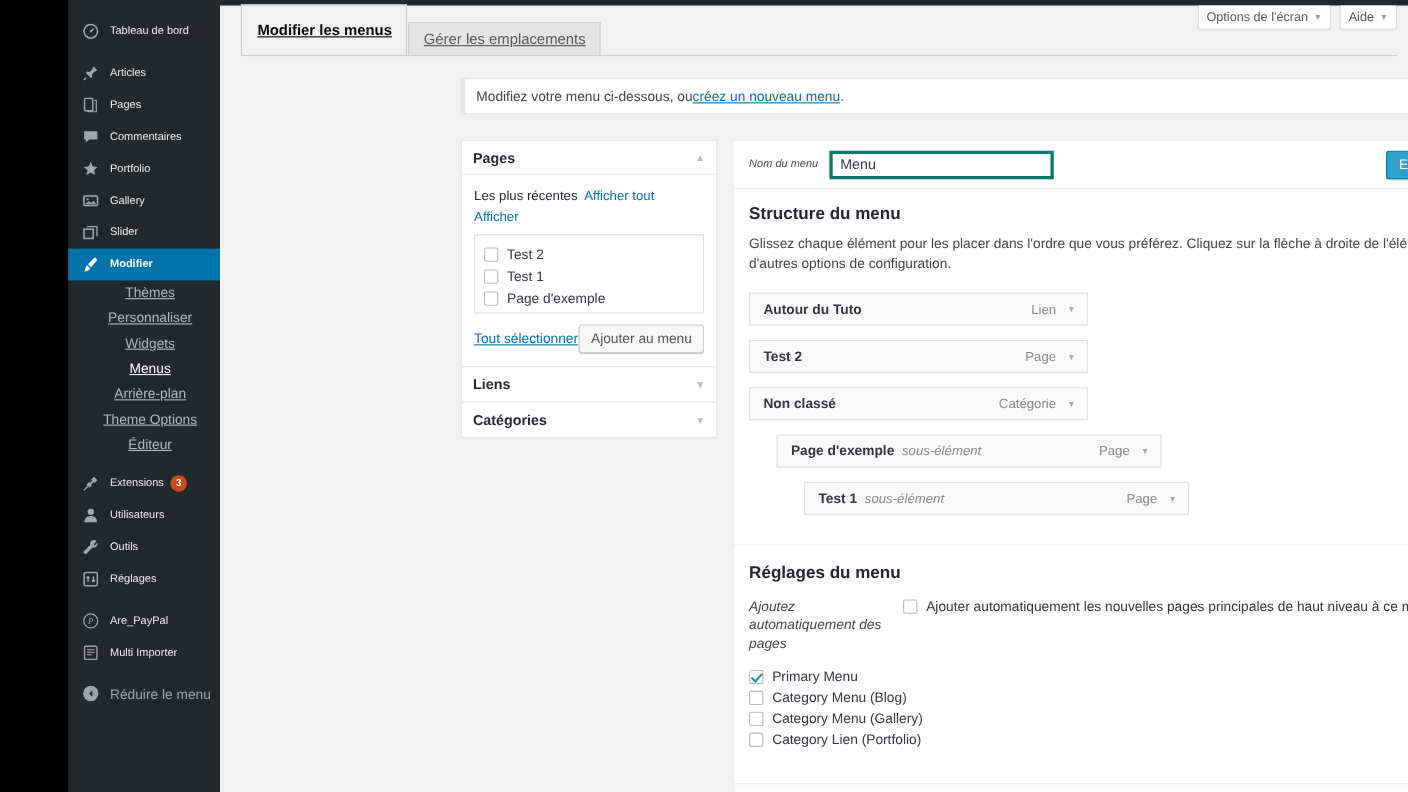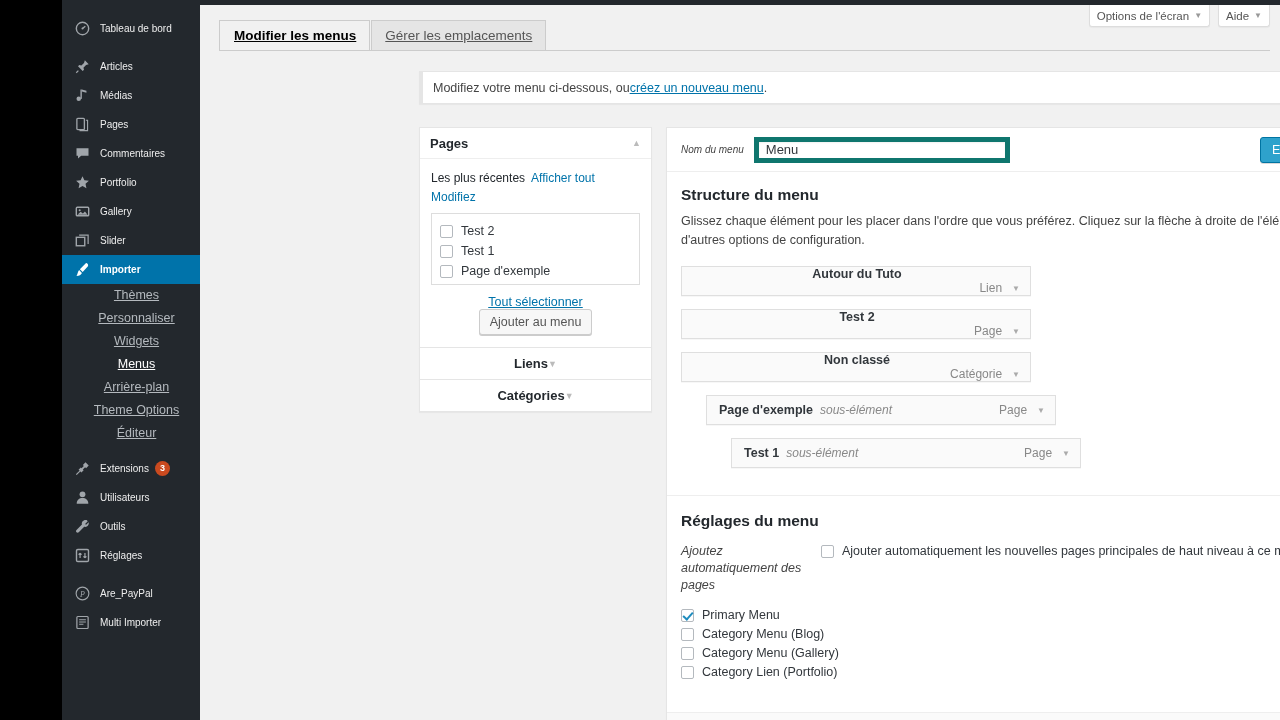--- a/index.html
+++ b/index.html
@@ -124,21 +124,21 @@
     background: #e5e5e5;
     border: 1px solid #ccc;
     border-bottom: none;
     margin-right: 1px;
   }
   .nav-tab.active {
     background: #f1f1f1;
     color: #000;
     font-weight: 700;
     border-bottom: 1px solid #f1f1f1;
-    height: 31px;
+    height: 47px;
     margin-bottom: -1px;
     padding-left: 14px;
   }
   .tab-underline {
     position: absolute; left: 19px; top: 50px;
     width: 1051px; height: 1px;
     background: #ccc;
   }
 
   
@@ -168,21 +168,21 @@
     box-shadow: 0 1px 1px rgba(0,0,0,.04);
   }
   .accordion-head {
     display: flex; align-items: center; justify-content: space-between;
     height: 31px;
     padding: 0 10px;
     border-bottom: 1px solid #eee;
   }
   .accordion-head .ah-title { font-size: 13px; font-weight: 700; color: #23282d; }
   .accordion-head .ah-arrow { color: #bbb; font-size: 9px; }
-  .accordion-head.closed { border-bottom: none; justify-content: center; }
+  .accordion-head.closed { border-bottom: none; }
   .accordion-body { padding: 10px 11px 12px 11px; }
 
   .panel-tabs {
     font-size: 12px;
     line-height: 19px;
     margin-bottom: 6px;
   }
   .panel-tabs .pt-active {
     color: #23282d;
     border-bottom: 1px solid #fff;
@@ -216,21 +216,20 @@
     content: "";
     position: absolute; left: 3px; top: 0px;
     width: 4px; height: 8px;
     border: solid #1e8cbe;
     border-width: 0 2px 2px 0;
     transform: rotate(42deg);
   }
   .panel-actions {
     display: flex; align-items: center; justify-content: space-between;
     margin-top: 10px;
-    flex-direction: column;
   }
   .link-plain { font-size: 12.5px; color: #0073aa; text-decoration: underline; }
   .btn-secondary {
     height: 26px;
     padding: 0 10px;
     background: #f7f7f7;
     border: 1px solid #ccc;
     border-radius: 3px;
     font-size: 12.5px;
     color: #555;
@@ -255,22 +254,22 @@
     background: #fff;
     position: relative;
   }
   .menu-name-label {
     font-size: 10px;
     font-style: italic;
     color: #444;
     margin-right: 10px;
   }
   .menu-name-input {
-    width: 256px; height: 26px;
-    border: 5px solid #0f766e;
+    width: 204px; height: 26px;
+    border: 3px solid #0f766e;
     border-radius: 0;
     padding: 0 7px;
     font-size: 13px;
     color: #32373c;
     font-family: "Liberation Sans", sans-serif;
     box-shadow: inset 0 1px 2px rgba(0,0,0,.06);
   }
   .btn-primary {
     height: 26px;
     padding: 0 11px;
@@ -317,21 +316,21 @@
     font-size: 12px; font-style: italic; color: #888;
     margin-left: 7px;
   }
   .mi-right {
     margin-left: auto;
     display: flex; align-items: center;
     font-size: 12px; color: #888;
   }
   .mi-right .mi-type { margin-right: 10px; }
   .mi-right .mi-caret { font-size: 8px; color: #aaa; }
-  .depth-0 { width: 350px; margin-left: 0; flex-direction: column; }
+  .depth-0 { width: 308px; margin-left: 0; }
   .depth-1 { width: 350px; margin-left: 25px; }
   .depth-2 { width: 350px; margin-left: 50px; }
 
   .hr-light { border-top: 1px solid #eee; margin: 6px 0 0 0; }
 
   
   .settings { padding: 16px 14px 18px 14px; }
   .set-row { display: flex; margin-bottom: 12px; }
   .set-label {
     width: 140px;
@@ -384,30 +383,20 @@
             <svg width="15" height="15" viewBox="0 0 16 16">
               <path d="M10.5 1.4 L14.6 5.5 L11.8 6.4 L9 9.2 L9.6 11.4 L8.2 12.8 L3.2 7.8 L4.6 6.4 L6.8 7 L9.6 4.2 Z" fill="currentColor"></path>
               <path d="M3.6 12.4 L1.3 14.7" stroke="currentColor" stroke-width="1.3"></path>
             </svg>
           </span>
           <span class="mi-label">Articles</span>
         </div>
         <div class="adminmenu-item">
           <span class="mi-icon">
             <svg width="15" height="15" viewBox="0 0 16 16">
-              <circle cx="4" cy="11.4" r="2.4" fill="currentColor"></circle>
-              <rect x="5.8" y="1.6" width="1.5" height="10" fill="currentColor"></rect>
-              <path d="M7.3 1.6 L12.2 2.9 L12.2 5 L7.3 3.7 Z" fill="currentColor"></path>
-            </svg>
-          </span>
-          <span class="mi-label">Médias</span>
-        </div>
-        <div class="adminmenu-item">
-          <span class="mi-icon">
-            <svg width="15" height="15" viewBox="0 0 16 16">
               <rect x="2" y="1.5" width="8" height="12" rx="1" fill="none" stroke="currentColor" stroke-width="1.4"></rect>
               <path d="M11.6 3.4 L13.4 3.4 L13.4 14.5 L5.4 14.5 L5.4 13.4" fill="none" stroke="currentColor" stroke-width="1.2"></path>
             </svg>
           </span>
           <span class="mi-label">Pages</span>
         </div>
         <div class="adminmenu-item">
           <span class="mi-icon">
             <svg width="15" height="15" viewBox="0 0 16 16">
               <path d="M1.6 2.4 H14.4 V10.4 H6.6 L3.2 13.4 V10.4 H1.6 Z" fill="currentColor"></path>
@@ -442,21 +431,21 @@
           </span>
           <span class="mi-label">Slider</span>
         </div>
         <div class="adminmenu-item active">
           <span class="mi-icon">
             <svg width="15" height="15" viewBox="0 0 16 16">
               <path d="M12.6 1.4 C13.8 2.2 14.4 3.4 13.8 4.4 L8.2 10.6 L5.2 7.6 L11 1.9 C11.6 1.2 12 1 12.6 1.4 Z" fill="currentColor"></path>
               <path d="M4.4 8.6 L7.4 11.6 C6.4 13.6 4.6 14.8 1.6 14.8 C3 13.2 2.6 10.4 4.4 8.6 Z" fill="currentColor"></path>
             </svg>
           </span>
-          <span class="mi-label">Importer</span>
+          <span class="mi-label">Modifier</span>
         </div>
       </div>
     <div id="sidebar-sub">
         <a href="#" class="submenu-item">Thèmes</a>
         <a href="#" class="submenu-item">Personnaliser</a>
         <a href="#" class="submenu-item">Widgets</a>
         <a href="#" class="submenu-item current">Menus</a>
         <a href="#" class="submenu-item">Arrière-plan</a>
         <a href="#" class="submenu-item">Theme Options</a>
         <a href="#" class="submenu-item">Éditeur</a>
@@ -512,20 +501,29 @@
         <div class="adminmenu-item">
           <span class="mi-icon">
             <svg width="15" height="15" viewBox="0 0 16 16">
               <rect x="2" y="1.6" width="12" height="12.8" rx="1" fill="none" stroke="currentColor" stroke-width="1.3"></rect>
               <path d="M4.4 5 H11.6 M4.4 7.4 H11.6 M4.4 9.8 H9" stroke="currentColor" stroke-width="1.1"></path>
             </svg>
           </span>
           <span class="mi-label">Multi Importer</span>
         </div>
       </div>
+    <div class="adminmenu-item collapse-item" style="margin-top:8px;">
+      <span class="mi-icon">
+        <svg width="15" height="15" viewBox="0 0 15 15">
+            <circle cx="7.5" cy="7.5" r="7" fill="#a0a5aa"></circle>
+            <path d="M9 4.5 L6 7.5 L9 10.5 Z" fill="#23282d"></path>
+          </svg>
+      </span>
+      <span class="mi-label">Réduire le menu</span>
+    </div>
   </div>
 
   <div id="main">
     <div id="topstrip"></div>
 
     <div class="meta-row">
       <div class="meta-btn">
         <span>Options de l'écran</span>
         <span class="caret">▼</span>
       </div>
@@ -550,21 +548,21 @@
     <div id="left-col">
 
       <div class="accordion-panel">
         <div class="accordion-head">
           <span class="ah-title">Pages</span>
           <span class="ah-arrow">▲</span>
         </div>
         <div class="accordion-body">
           <div class="panel-tabs">
             <span class="pt-active">Les plus récentes</span><a href="#">Afficher tout</a><br>
-            <a href="#">Modifiez</a>
+            <a href="#">Afficher</a>
           </div>
           <div class="checklist" id="pages-checklist">
               <label class="check-row">
                 <span class="cbx"></span>
                 <span>Test 2</span>
               </label>
               <label class="check-row">
                 <span class="cbx"></span>
                 <span>Test 1</span>
               </label>

